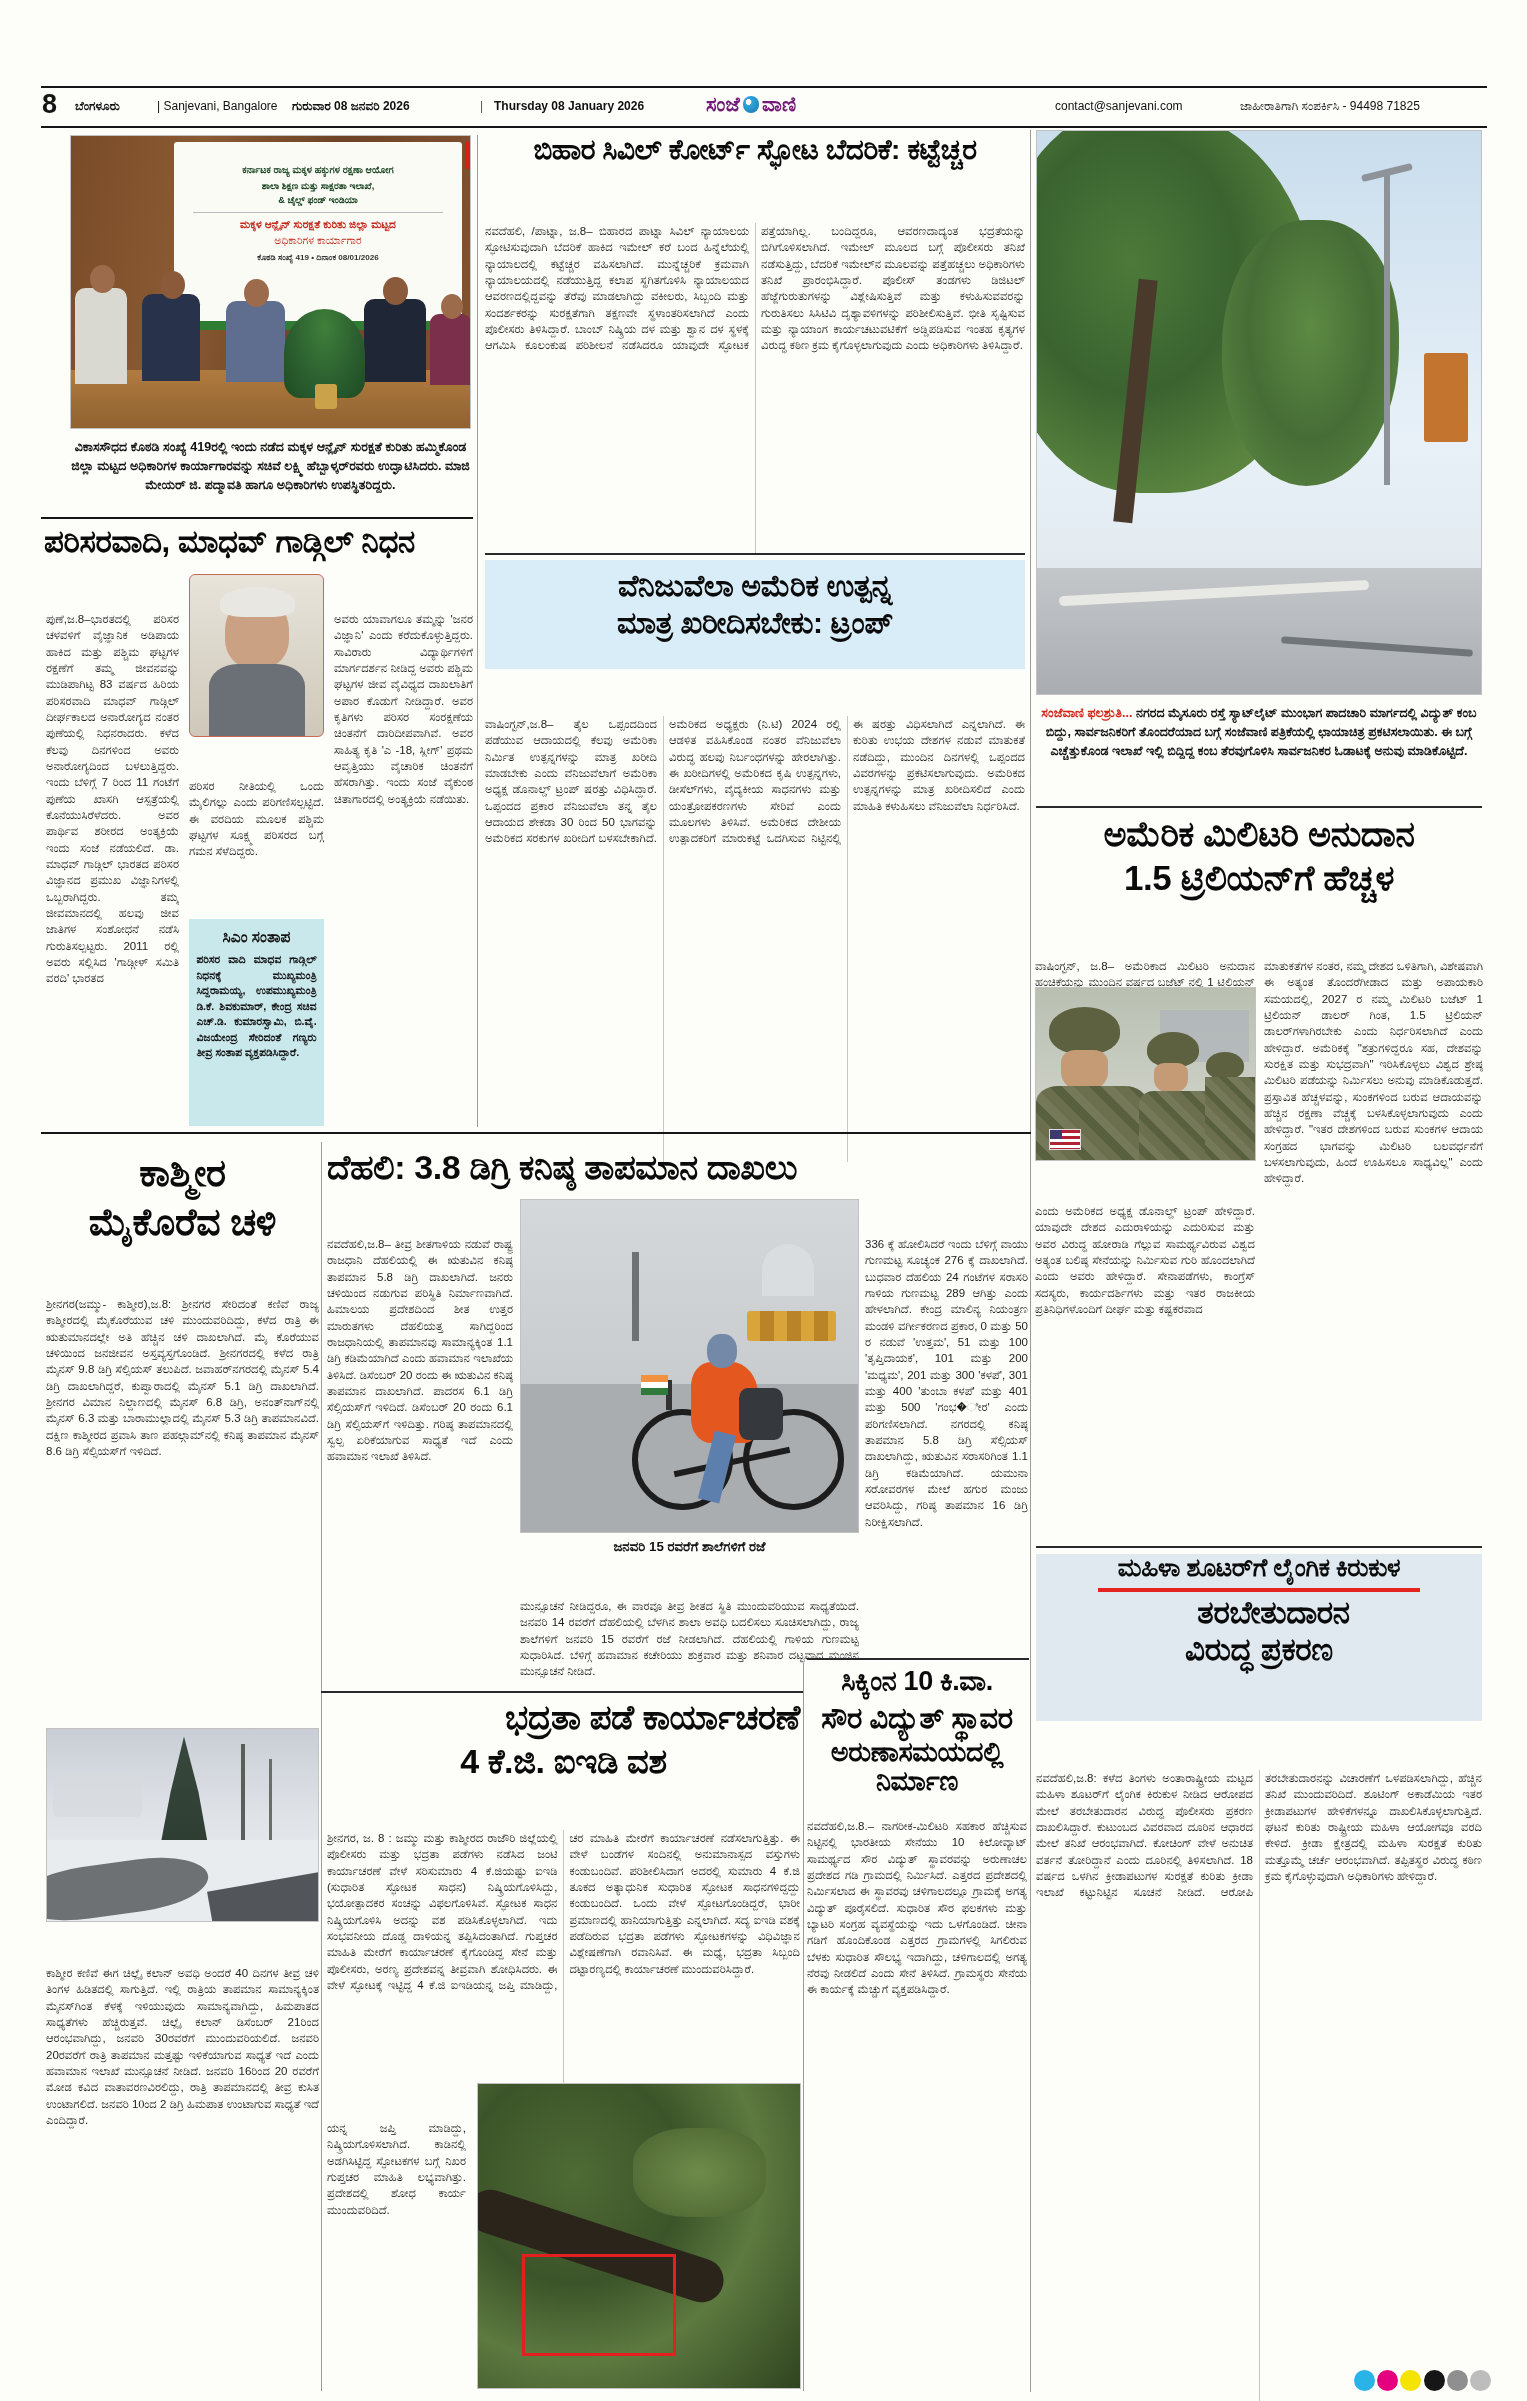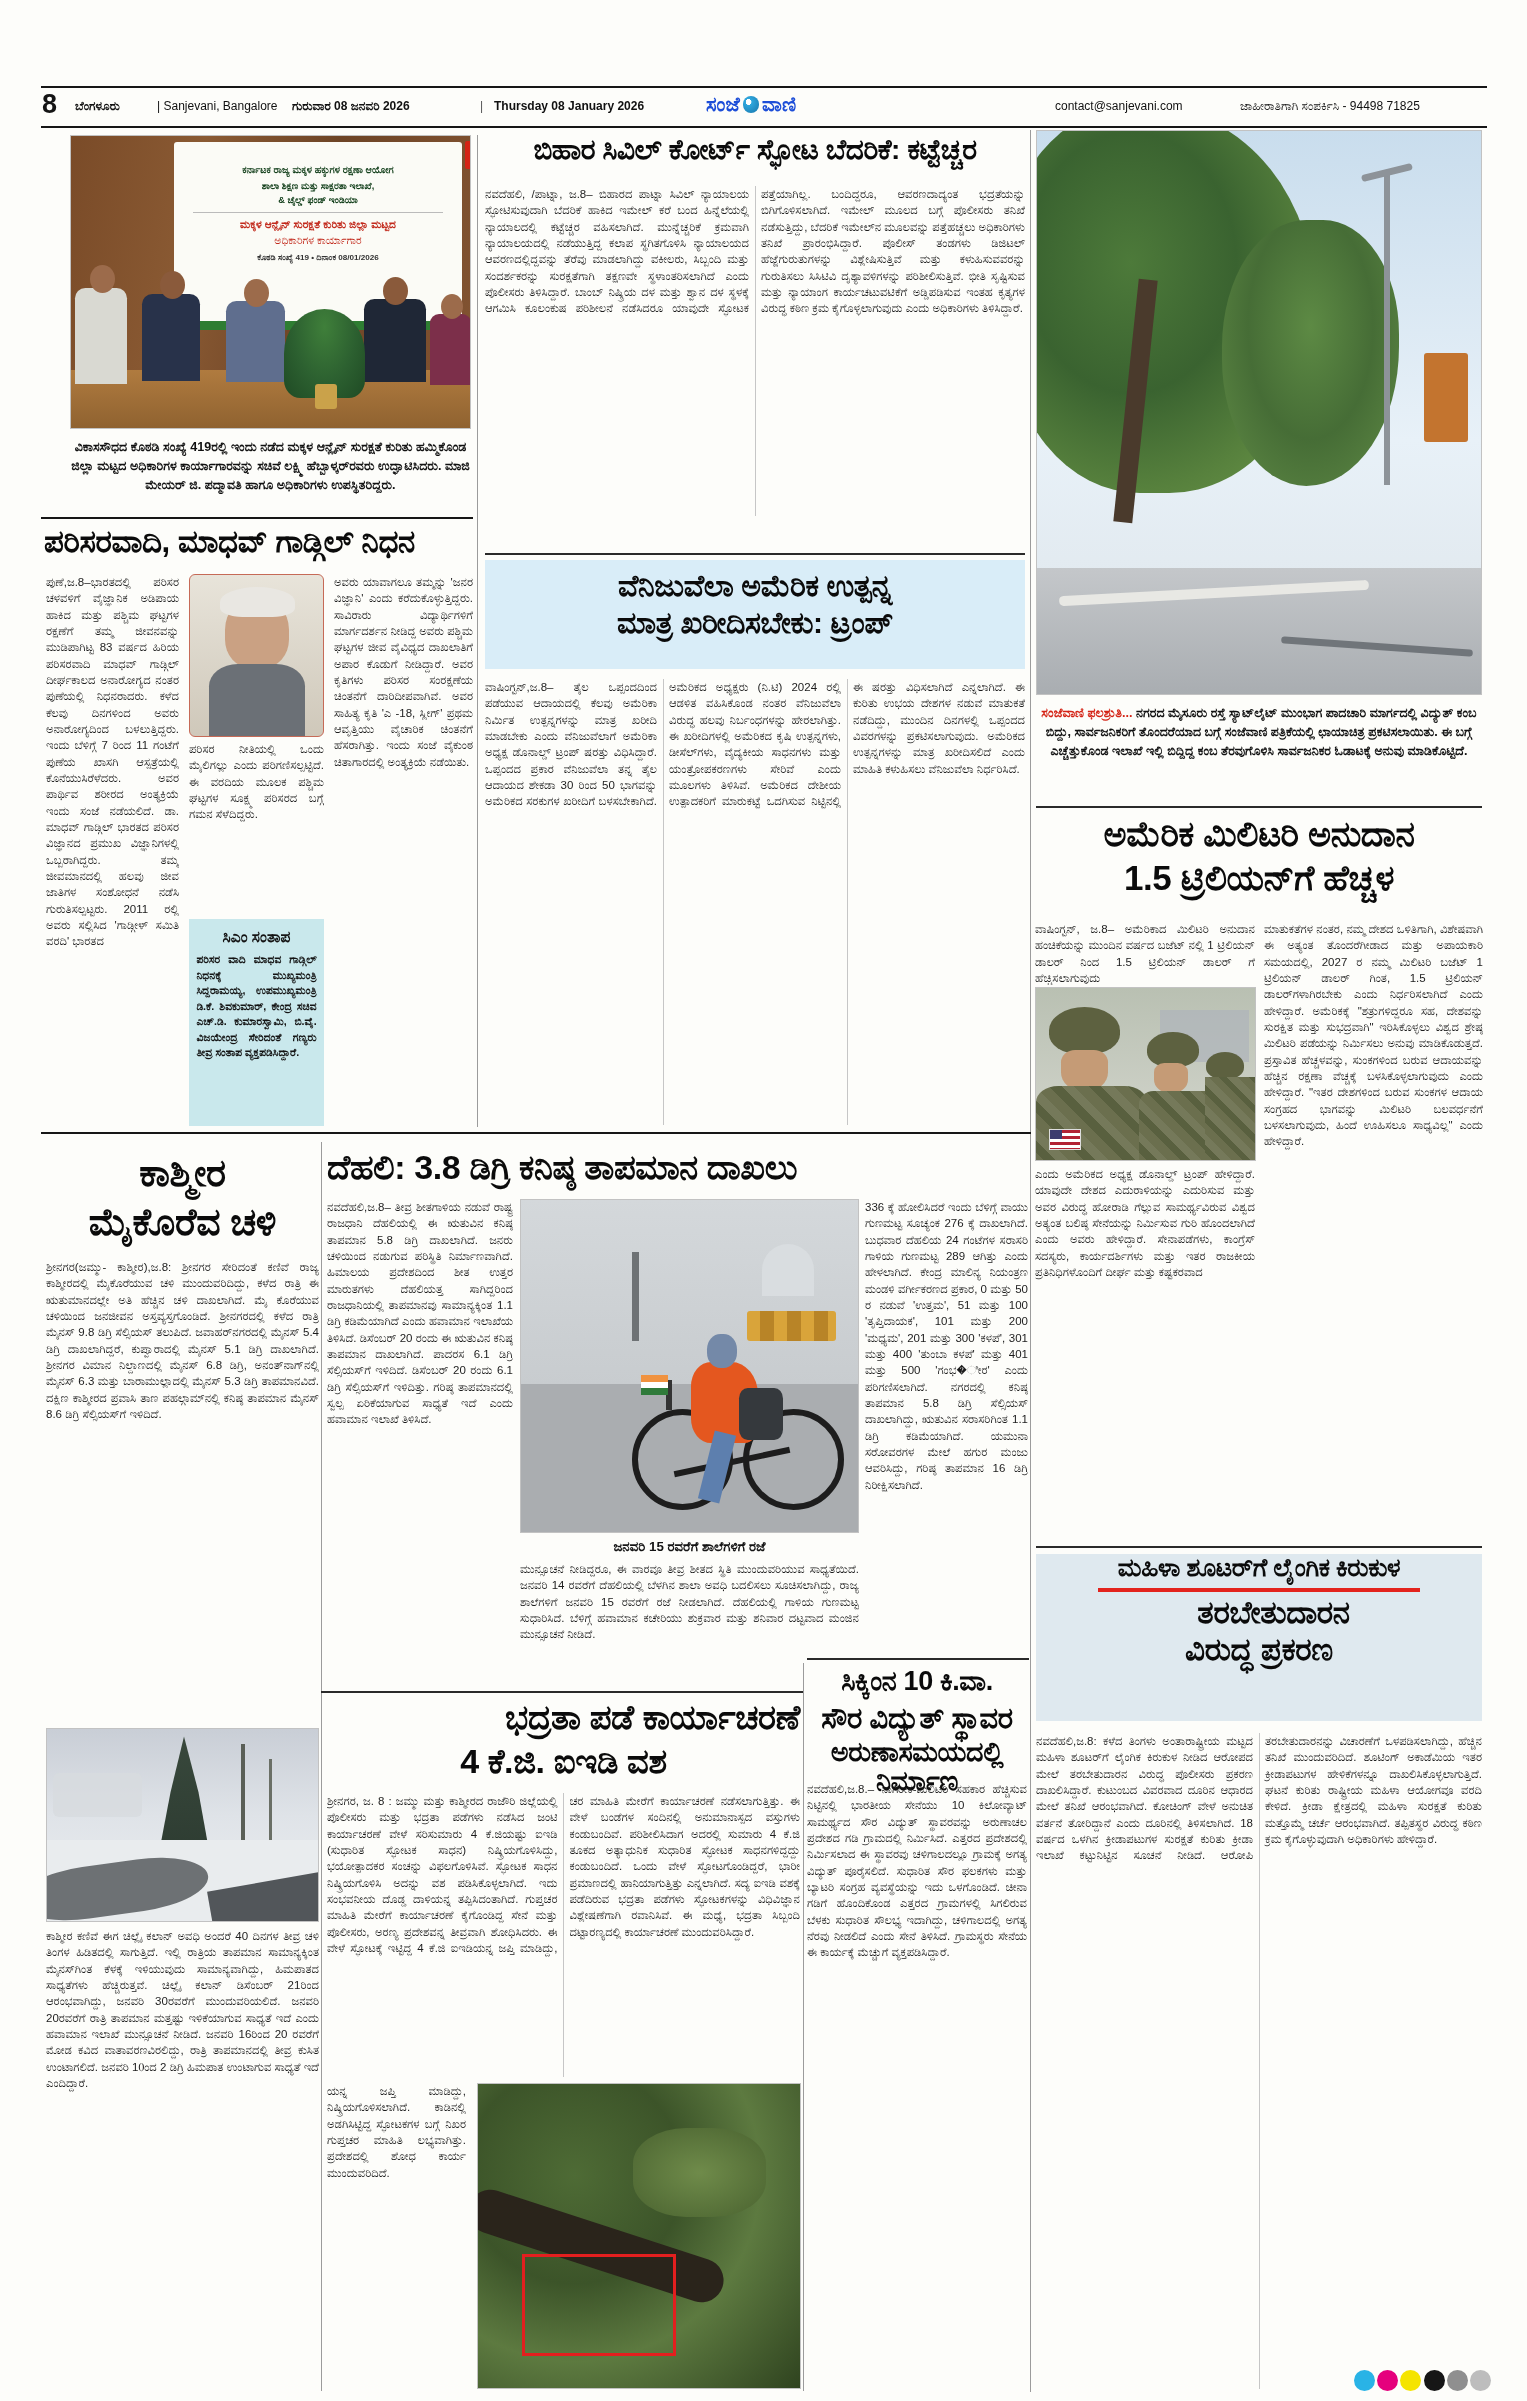--- a/index.html
+++ b/index.html
@@ -3,31 +3,31 @@
 <meta charset="utf-8">
 <style>
   html,body{margin:0;padding:0;background:#e8e8e4;}
   .page{position:relative;width:1528px;height:2401px;background:#fdfdfa;margin:0 auto;
         font-family:"Liberation Sans",sans-serif;color:#141414;overflow:hidden;}
   .abs{position:absolute;}
   .rule-h{background:#161616;height:2.2px;}
   .rule-h-thin{background:#2a2a2a;height:1.5px;}
   .rule-v{background:#9b9b9b;width:0.7px;}
   .hl{font-weight:800;color:#0b0b0b;text-align:center;letter-spacing:-0.4px;line-height:1.08;}
-  .bt{font-size:11.5px;line-height:1.42;text-align:justify;color:#1c1c1c;overflow:hidden;}
+  .bt{font-size:11.5px;line-height:1.42;text-align:justify;color:#1c1c1c;overflow:hidden;margin-top:37px;}
   .cols2{column-count:2;column-gap:12px;column-rule:0.7px solid #c6c6c6;}
   .cols3{column-count:3;column-gap:12px;column-rule:0.7px solid #c6c6c6;}
   .cap{font-weight:700;text-align:center;font-size:12.6px;line-height:1.5;color:#111;}
   .photo{overflow:hidden;border:0.7px solid #c2c2c2;box-sizing:border-box;}
   .hdr-small{font-size:12px;font-weight:700;color:#111;white-space:nowrap;}
   .tealbox{background:#c9e8ec;box-sizing:border-box;padding:9px 7.4px;}
   .bluebox{background:#d9edf8;box-sizing:border-box;}
   .greybox{background:#dfe9ef;box-sizing:border-box;}
   .dot{width:21px;height:21px;border-radius:50%;}
-  .masthead{font-weight:800;font-size:20px;color:#1d4ed8;display:flex;align-items:center;gap:3px;}
+  .masthead{font-weight:800;font-size:20px;color:#701a75;display:flex;align-items:center;gap:3px;}
   .m-ico{width:16.3px;height:16.3px;border-radius:50%;background:radial-gradient(circle at 35% 35%, #ffffff 18%, #2fa7dd 20%, #1b7fb5 85%);display:inline-block;}
   .subhead{font-weight:800;text-align:center;font-size:13.3px;}
 </style>
 </head>
 <body>
 
 <div class="page">
 
   <div class="abs rule-h" style="left:41px;top:86px;width:1446px;"></div>
   <div class="abs rule-h" style="left:41px;top:126px;width:1446px;"></div>

